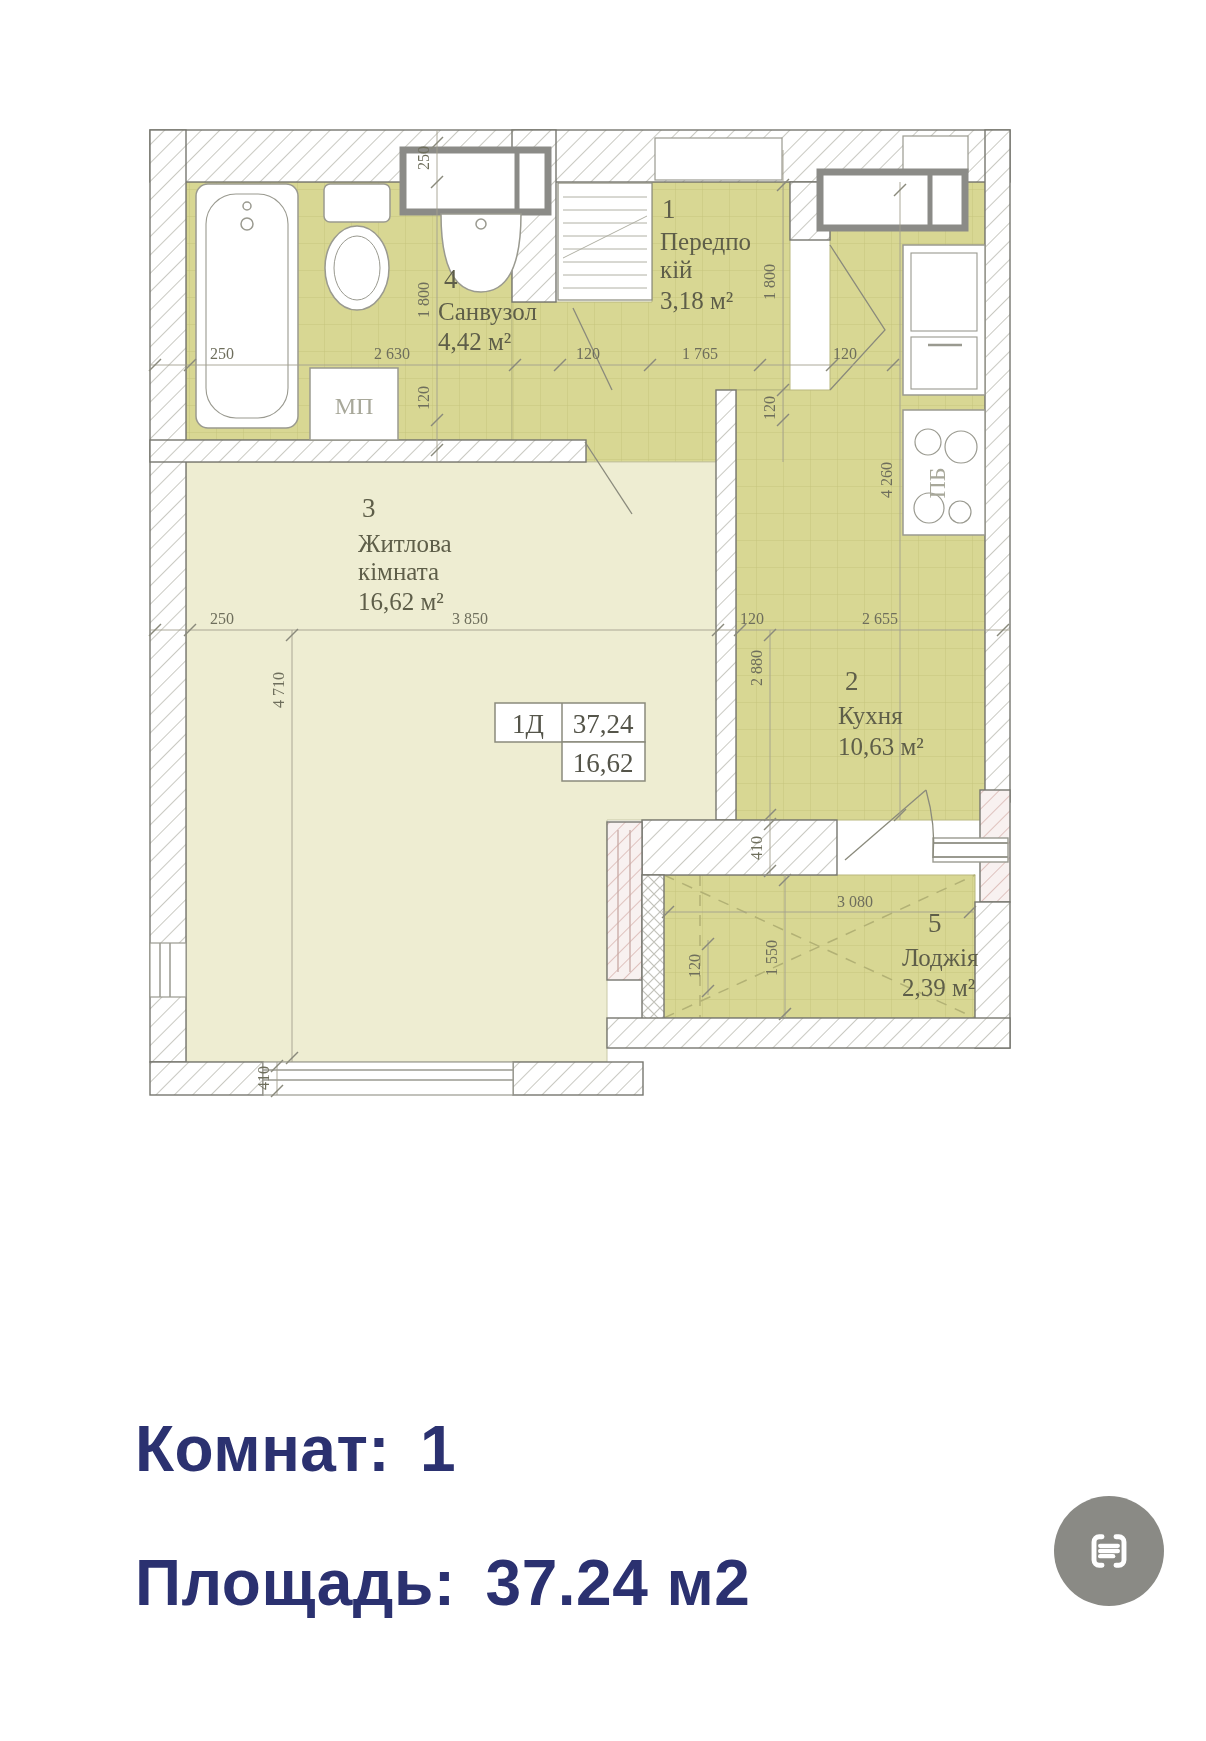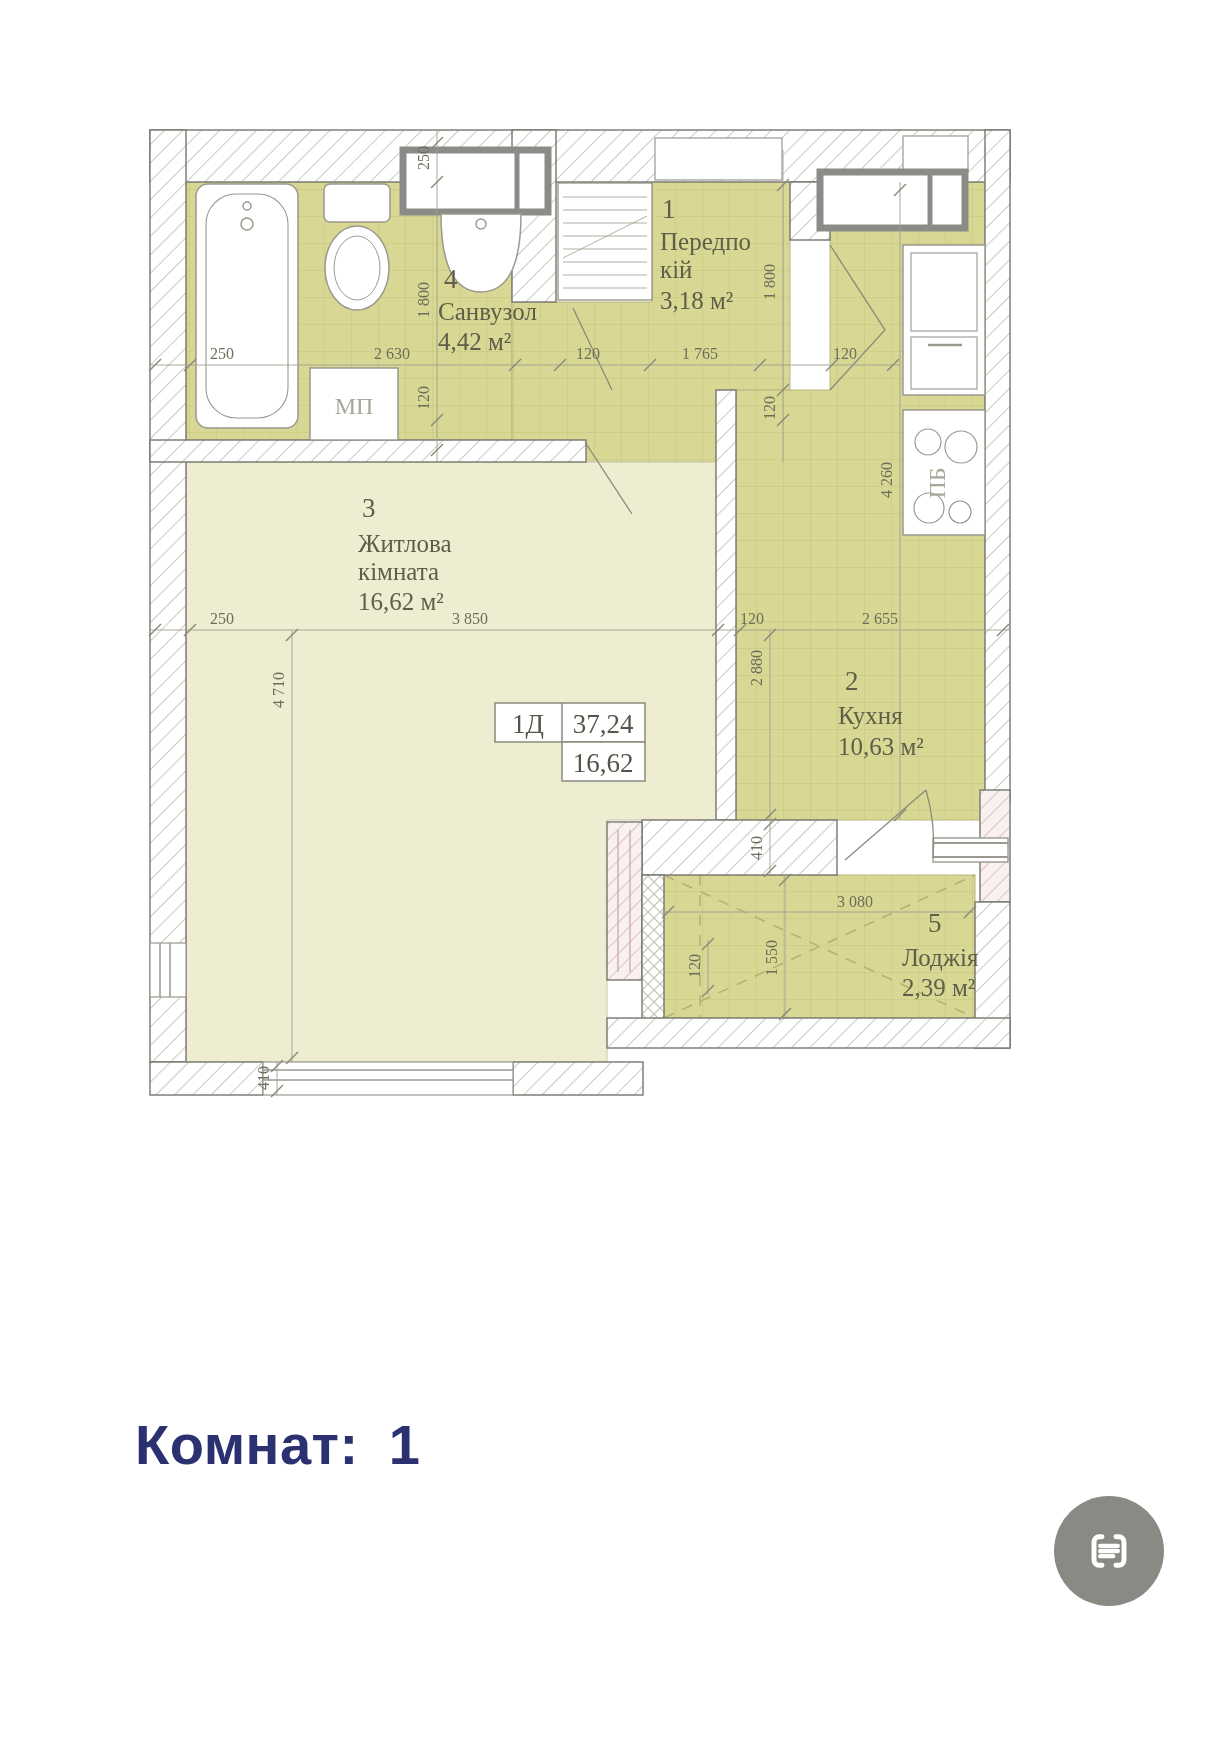--- a/index.html
+++ b/index.html
@@ -6,21 +6,21 @@
   .page{position:relative;width:1206px;height:1741px;background:#ffffff;overflow:hidden;
         font-family:"Liberation Sans","DejaVu Sans",sans-serif;}
   svg text{font-family:"Liberation Serif","DejaVu Serif",serif;fill:#5e5e49;}
   .dimtxt{font-size:16px;fill:#6e6e5c;}
   .roomnum{font-size:27px;}
   .roomname{font-size:25px;}
   .roomarea{font-size:25px;}
   .fixlbl{font-size:24px;fill:#a8a89a;}
   .boxtxt{font-size:27px;fill:#55554a;}
   .summary-row{position:absolute;left:135px;display:flex;gap:30px;
-        font-weight:700;font-size:56px;color:#2b3170;letter-spacing:0.5px;align-items:center;}
+        font-weight:700;font-size:64px;color:#2b3170;letter-spacing:0.5px;align-items:center;}
   .scan-btn{position:absolute;left:1054px;top:1496px;width:110px;height:110px;
         border-radius:50%;background:#8a8a85;border:none;display:flex;
         align-items:center;justify-content:center;cursor:pointer;padding:0;}
 </style>
 </head>
 <body>
 
 <div class="page">
 
 <svg width="1206" height="1160" viewBox="0 0 1206 1160">
@@ -264,20 +264,24 @@
     <text class="boxtxt" x="603" y="733" text-anchor="middle">37,24</text>
     <text class="boxtxt" x="603" y="772" text-anchor="middle">16,62</text>
   </g>
 </svg>
 
 
 <div class="summary-row" style="top:1412px;">
   <span>Комнат:</span>
   <span>1</span>
 </div>
+<div class="summary-row" style="top:1546px;">
+  <span>Площадь:</span>
+  <span>37.24 м2</span>
+</div>
 
 
 <button class="scan-btn">
   <svg width="62" height="62" viewBox="0 0 24 24" fill="none">
     <path d="M9.3 6.5 H8.2 a2 2 0 0 0 -2 2 v7 a2 2 0 0 0 2 2 h1.1" stroke="#ffffff" stroke-width="1.9" stroke-linecap="round"></path>
     <path d="M14.7 6.5 H15.8 a2 2 0 0 1 2 2 v7 a2 2 0 0 1 -2 2 h-1.1" stroke="#ffffff" stroke-width="1.9" stroke-linecap="round"></path>
     <line x1="8.6" y1="10" x2="15.4" y2="10" stroke="#ffffff" stroke-width="1.7" stroke-linecap="round"></line>
     <line x1="8.6" y1="12" x2="15.4" y2="12" stroke="#ffffff" stroke-width="1.7" stroke-linecap="round"></line>
     <line x1="8.6" y1="14" x2="13.6" y2="14" stroke="#ffffff" stroke-width="1.7" stroke-linecap="round"></line>
   </svg>

